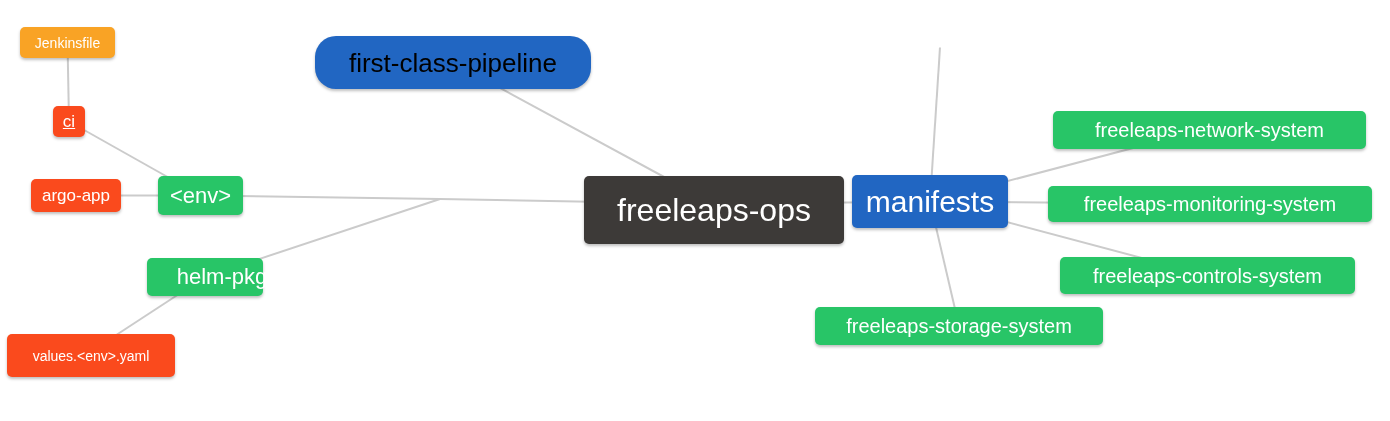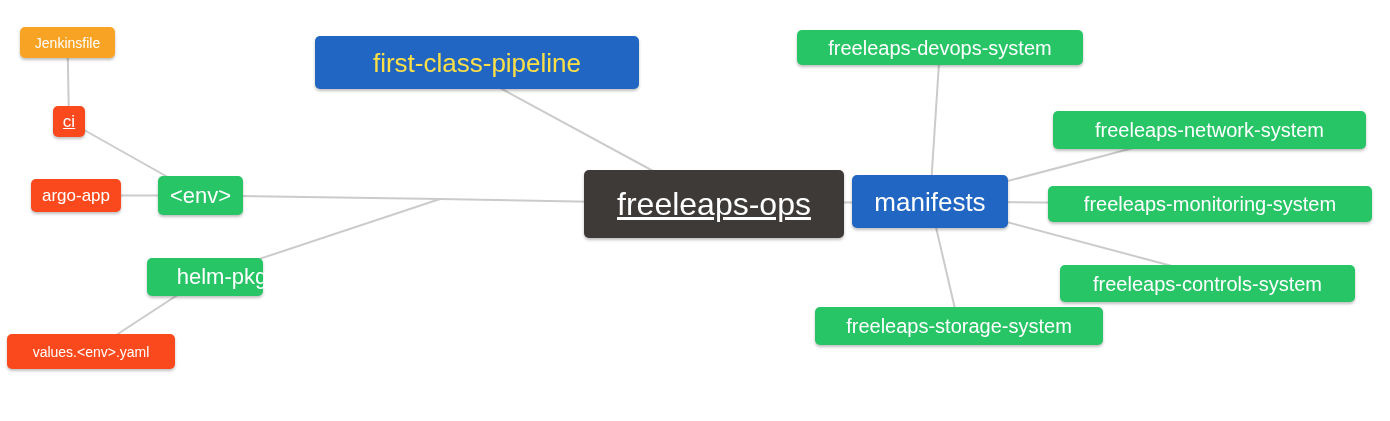--- a/index.html
+++ b/index.html
@@ -57,22 +57,21 @@
       <line x1="930" y1="201.5" x2="1210" y2="204" stroke="#CBCBCB" stroke-width="2"></line>
       <line x1="930" y1="201.5" x2="1207.5" y2="275.5" stroke="#CBCBCB" stroke-width="2"></line>
       <line x1="930" y1="201.5" x2="959" y2="326" stroke="#CBCBCB" stroke-width="2"></line>
     </svg>
 
 <div class="node" style="left: 20px; top: 27px; width: 95px; height: 31px; font-size: 14px; background: rgb(249, 163, 37); color: rgb(255, 255, 255); text-align: right;">Jenkinsfile</div>
     <div class="node" style="left: 53px; top: 106px; width: 32px; height: 31px; font-size: 17px; background: rgb(250, 74, 29); color: rgb(255, 255, 255); text-decoration: underline;">ci</div>
     <div class="node" style="left: 31px; top: 179px; width: 90px; height: 33px; font-size: 17px; background: rgb(250, 74, 29); color: rgb(255, 255, 255);">argo-app</div>
     <div class="node" style="left: 158px; top: 176px; width: 85px; height: 39px; font-size: 22px; background: rgb(40, 197, 103); color: rgb(255, 255, 255);">&lt;env&gt;</div>
     <div class="node" style="left: 147px; top: 258px; width: 116px; height: 38px; font-size: 22px; background: rgb(40, 197, 103); color: rgb(255, 255, 255); padding-left: 34px;">helm-pkg</div>
-    <div class="node" style="left: 7px; top: 334px; width: 168px; height: 35px; font-size: 14px; background: rgb(250, 74, 29); color: rgb(255, 255, 255);">values.&lt;env&gt;.yaml</div>
-    <div class="node" style="left: 315px; top: 36px; width: 324px; height: 53px; font-size: 26px; background: rgb(33, 102, 194); color: #fde047;">first-class-pipeline</div>
-    <div class="node" style="left: 584px; top: 170px; width: 260px; height: 68px; font-size: 32px; background: rgb(61, 58, 56); color: rgb(255, 255, 255); text-decoration: underline;">freeleaps-ops</div>
-    <div class="node" style="left: 852px; top: 175px; width: 156px; height: 53px; font-size: 26px; background: rgb(33, 102, 194); color: rgb(255, 255, 255);">manifests</div>
-    <div class="node" style="left: 797px; top: 30px; width: 286px; height: 35px; font-size: 20px; background: rgb(40, 197, 103); color: rgb(255, 255, 255);">freeleaps-devops-system</div>
+    <div class="node" style="left: 7px; top: 334px; width: 168px; height: 43px; font-size: 14px; background: rgb(250, 74, 29); color: rgb(255, 255, 255);">values.&lt;env&gt;.yaml</div>
+    <div class="node" style="left: 315px; top: 36px; width: 276px; height: 53px; font-size: 26px; background: rgb(33, 102, 194); color: #000000; border-radius: 21px;">first-class-pipeline</div>
+    <div class="node" style="left: 584px; top: 176px; width: 260px; height: 68px; font-size: 32px; background: rgb(61, 58, 56); color: rgb(255, 255, 255);">freeleaps-ops</div>
+    <div class="node" style="left: 852px; top: 175px; width: 156px; height: 53px; font-size: 30px; background: rgb(33, 102, 194); color: rgb(255, 255, 255);">manifests</div>
     <div class="node" style="left: 1053px; top: 111px; width: 313px; height: 38px; font-size: 20px; background: rgb(40, 197, 103); color: rgb(255, 255, 255);">freeleaps-network-system</div>
     <div class="node" style="left: 1048px; top: 186px; width: 324px; height: 36px; font-size: 20px; background: rgb(40, 197, 103); color: rgb(255, 255, 255);">freeleaps-monitoring-system</div>
-    <div class="node" style="left: 1060px; top: 257px; width: 295px; height: 37px; font-size: 20px; background: rgb(40, 197, 103); color: rgb(255, 255, 255); margin-top: 8px;">freeleaps-controls-system</div>
+    <div class="node" style="left: 1060px; top: 257px; width: 295px; height: 37px; font-size: 20px; background: rgb(40, 197, 103); color: rgb(255, 255, 255);">freeleaps-controls-system</div>
     <div class="node" style="left: 815px; top: 307px; width: 288px; height: 38px; font-size: 20px; background: rgb(40, 197, 103); color: rgb(255, 255, 255);">freeleaps-storage-system</div>
   </div>
 
 </body></html>

